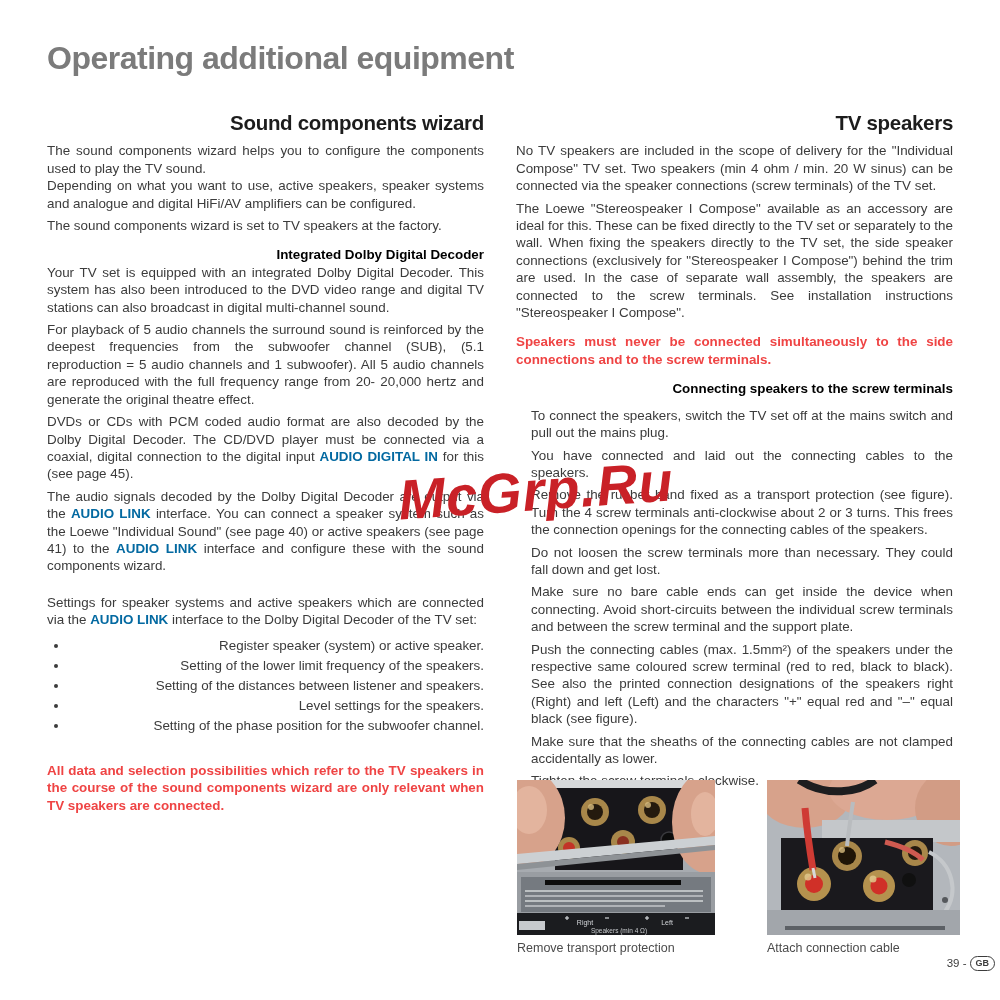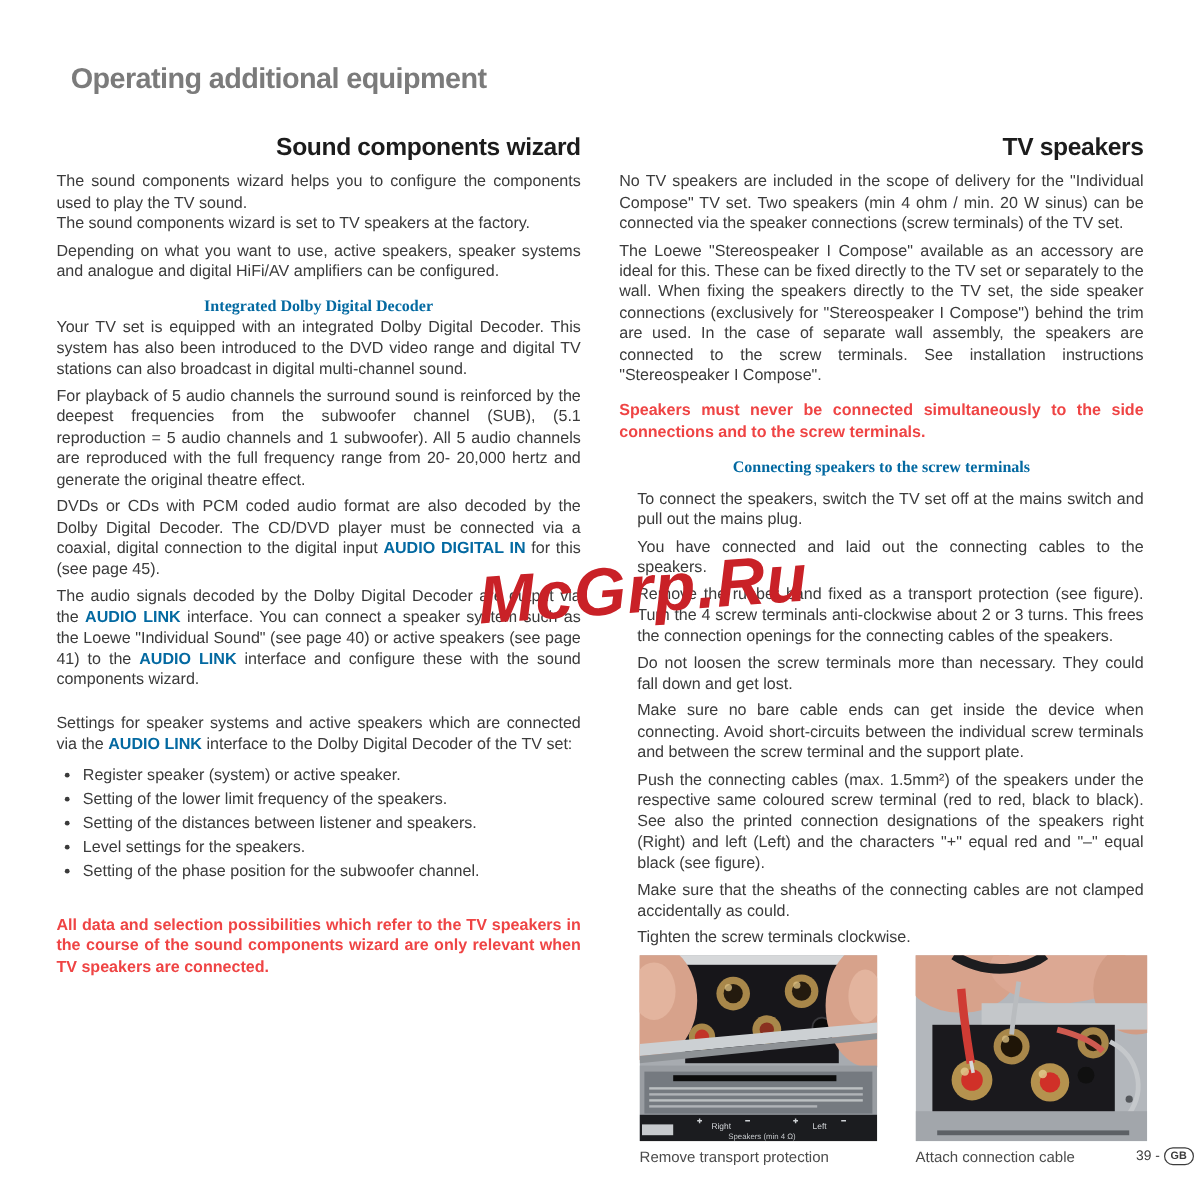--- a/index.html
+++ b/index.html
@@ -2,52 +2,52 @@
 <html><head>
 <meta charset="utf-8">
 <style>
   html,body{margin:0;padding:0;}
   body{
     width:1000px;height:1000px;background:#ffffff;position:relative;
     font-family:"Liberation Sans","DejaVu Sans",sans-serif;
     color:#3b3b3b;overflow:hidden;
   }
   .page-title{
-    position:absolute;left:47px;top:40px;margin:12px;
-    font-size:24px;font-weight:bold;color:#7b7b7b;letter-spacing:-0.5px;
+    position:absolute;left:47px;top:40px;margin:0;
+    font-size:32px;font-weight:bold;color:#7b7b7b;letter-spacing:-0.5px;
   }
   .col{
     position:absolute;top:114px;width:437px;
     font-size:13.4px;line-height:17.4px;text-align:justify;
   }
   .col-left{left:47px;}
   .col-right{left:516px;}
   .section-heading{
     margin:0 0 11px 0;font-size:20.5px;font-weight:bold;color:#1c1c1c;
     letter-spacing:-0.3px;text-align:right;
   }
   .sub-heading{
-    margin:12px 0 0 0;font-size:13.4px;font-weight:bold;color:#0369a1;text-align:center;font-family:Liberation Serif, serif;
+    margin:12px 0 0 0;font-size:13.4px;font-weight:bold;color:#000000;text-align:right;
   }
   p{margin:0 0 5px 0;}
   p.mb0{margin-bottom:0;}
   p.gap-top{margin-top:19px;}
   .b{font-weight:bold;color:#0369a1;}
   .bold-para{font-weight:bold;color:#ef4444;}
   ul.bullets{margin:8px 0 0 0;padding:0 0 0 22px;list-style:disc;text-align:left;}
-  ul.bullets li{margin-bottom:2.6px;}
+  ul.bullets li{margin-bottom:2.6px;text-align:right;}
   .note{margin-top:28px;}
   .warn{margin-top:12px;margin-bottom:0;}
   .steps{margin-top:9px;padding-left:15px;}
   .steps p{margin-bottom:5px;}
   .figures{
     position:absolute;left:517px;top:780px;width:443px;
     display:flex;justify-content:space-between;
   }
-  figure{margin:16px;padding:0;}
+  figure{margin:0;padding:0;}
   figure svg{display:block;}
   figcaption{
     margin-top:6px;font-size:12.5px;color:#4b4b4b;line-height:14px;
   }
   .watermark{
     position:absolute;left:398px;top:458px;z-index:5;
     font-size:56px;font-weight:bold;font-style:italic;
     letter-spacing:1px;transform:rotate(-4deg);
     pointer-events:none;white-space:nowrap;
   }
@@ -63,22 +63,22 @@
   .svg-caption-text{font-family:"Liberation Sans",sans-serif;}
 </style>
 </head>
 <body>
 
 <h1 class="page-title">Operating additional equipment</h1>
 
 <div class="col col-left">
   <h2 class="section-heading">Sound components wizard</h2>
   <p class="mb0">The sound components wizard helps you to configure the components used to play the TV sound.</p>
+  <p>Depending on what you want to use, active speakers, speaker systems and analogue and digital HiFi/AV amplifiers can be configured.</p>
   <p>The sound components wizard is set to TV speakers at the factory.</p>
-  <p>Depending on what you want to use, active speakers, speaker systems and analogue and digital HiFi/AV amplifiers can be configured.</p>
   <h3 class="sub-heading">Integrated Dolby Digital Decoder</h3>
   <p>Your TV set is equipped with an integrated Dolby Digital Decoder. This system has also been introduced to the DVD video range and digital TV stations can also broadcast in digital multi-channel sound.</p>
   <p>For playback of 5 audio channels the surround sound is reinforced by the deepest frequencies from the subwoofer channel (SUB), (5.1 reproduction = 5 audio channels and 1 subwoofer). All 5 audio channels are reproduced with the full frequency range from 20- 20,000 hertz and generate the original theatre effect.</p>
   <p><span>DVDs or CDs with PCM coded audio format are also decoded by the Dolby Digital Decoder. The CD/DVD player must be connected via a coaxial, digital connection to the digital input </span><span class="b">AUDIO DIGITAL IN</span><span> for this (see page 45).</span></p>
   <p><span>The audio signals decoded by the Dolby Digital Decoder are output via the </span><span class="b">AUDIO LINK</span><span> interface. You can connect a speaker system such as the Loewe "Individual Sound" (see page 40) or active speakers (see page 41) to the </span><span class="b">AUDIO LINK</span><span> interface and configure these with the sound components wizard.</span></p>
   <p class="gap-top"><span>Settings for speaker systems and active speakers which are connected via the </span><span class="b">AUDIO LINK</span><span> interface to the Dolby Digital Decoder of the TV set:</span></p>
   <ul class="bullets">
     <li>Register speaker (system) or active speaker.</li>
     <li>Setting of the lower limit frequency of the speakers.</li>
     <li>Setting of the distances between listener and speakers.</li>
@@ -94,21 +94,21 @@
   <p>The Loewe "Stereospeaker I Compose" available as an accessory are ideal for this. These can be fixed directly to the TV set or separately to the wall. When fixing the speakers directly to the TV set, the side speaker connections (exclusively for "Stereospeaker I Compose") behind the trim are used. In the case of separate wall assembly, the speakers are connected to the screw terminals. See installation instructions "Stereospeaker I Compose".</p>
   <p class="bold-para warn">Speakers must never be connected simultaneously to the side connections and to the screw terminals.</p>
   <h3 class="sub-heading">Connecting speakers to the screw terminals</h3>
   <div class="steps">
     <p>To connect the speakers, switch the TV set off at the mains switch and pull out the mains plug.</p>
     <p>You have connected and laid out the connecting cables to the speakers.</p>
     <p>Remove the rubber band fixed as a transport protection (see figure). Turn the 4 screw terminals anti-clockwise about 2 or 3 turns. This frees the connection openings for the connecting cables of the speakers.</p>
     <p>Do not loosen the screw terminals more than necessary. They could fall down and get lost.</p>
     <p>Make sure no bare cable ends can get inside the device when connecting. Avoid short-circuits between the individual screw terminals and between the screw terminal and the support plate.</p>
     <p>Push the connecting cables (max. 1.5mm²) of the speakers under the respective same coloured screw terminal (red to red, black to black). See also the printed connection designations of the speakers right (Right) and left (Left) and the characters "+" equal red and "–" equal black (see figure).</p>
-    <p>Make sure that the sheaths of the connecting cables are not clamped accidentally as could.</p>
+    <p>Make sure that the sheaths of the connecting cables are not clamped accidentally as lower.</p>
     <p>Tighten the screw terminals clockwise.</p>
   </div>
 </div>
 
 <div class="figures">
   <figure>
     <svg width="198" height="155" viewBox="0 0 198 155">
       <rect width="198" height="155" fill="#a7abb0"></rect>
       <rect x="30" y="0" width="140" height="26" fill="#d6d8da"></rect>
       <rect x="38" y="8" width="128" height="82" fill="#17161a"></rect>

